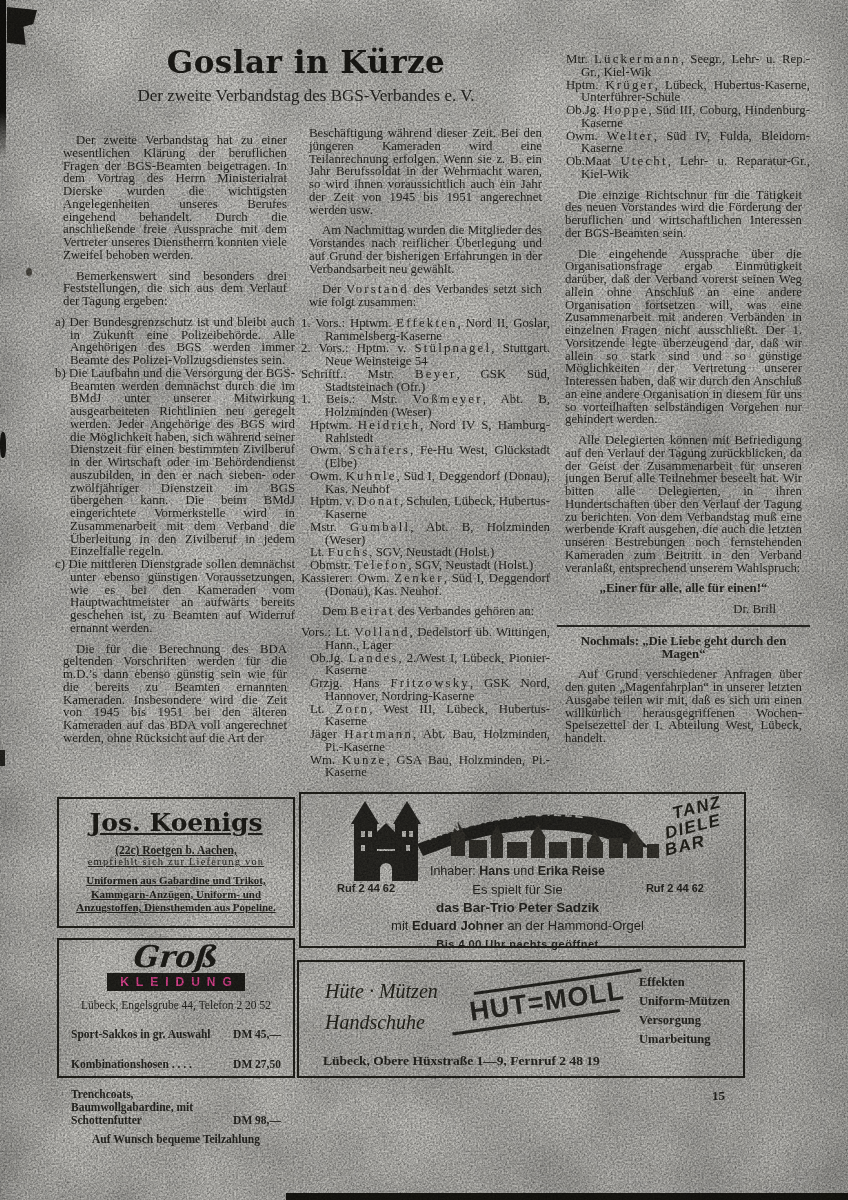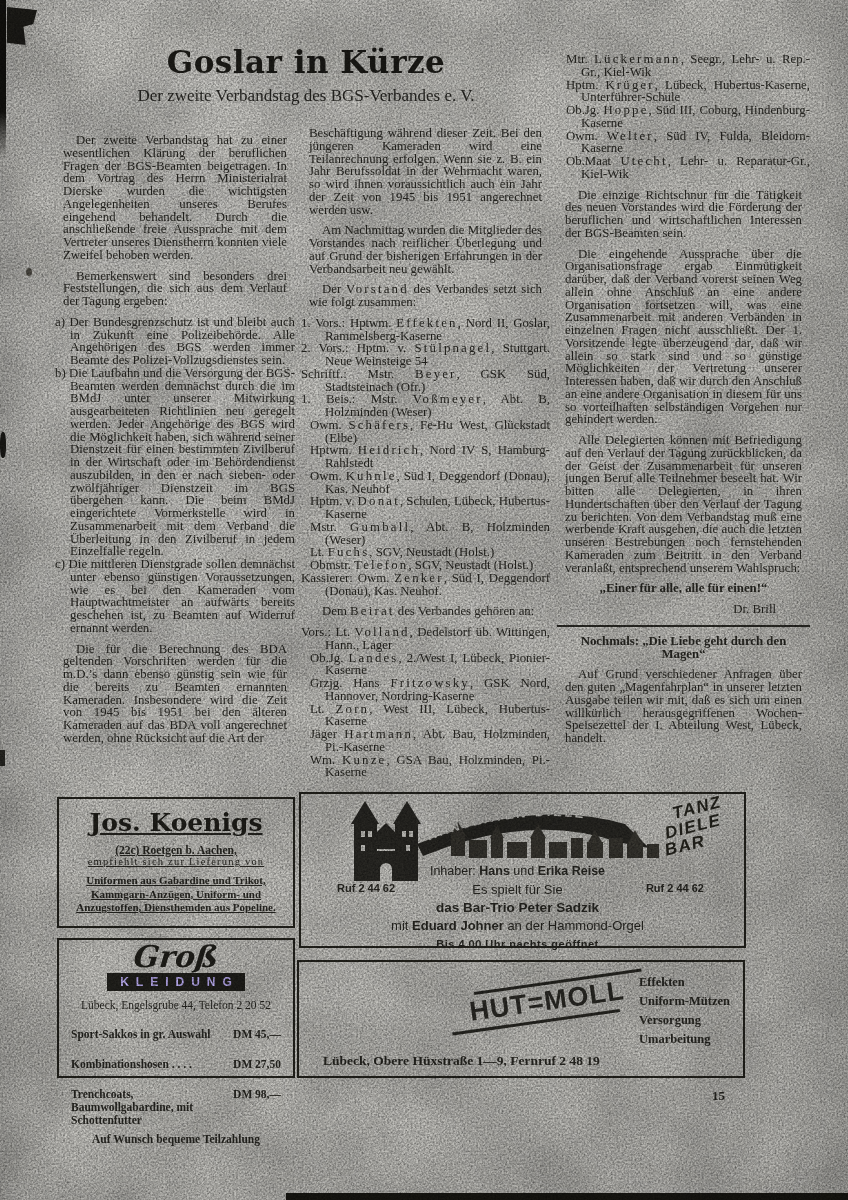--- a/index.html
+++ b/index.html
@@ -57,26 +57,26 @@
   .h-center{position:absolute;left:70px;right:80px;top:68px;text-align:center;}
   .h-owner{font-size:12.5px;margin-top:2px;}
   .h-l1{font-size:13px;margin-top:4px;}
   .h-l2{font-size:13.5px;font-weight:bold;margin-top:3px;}
   .h-l3{font-size:13px;margin-top:3px;}
   .h-l4{font-size:11px;font-weight:bold;margin-top:5px;letter-spacing:.5px;}
   
   .ad-gross{left:57px;top:938px;width:238px;height:140px;text-align:center;}
   .g-script{font-family:"DejaVu Serif",serif;font-style:italic;font-weight:bold;
     font-size:30px;transform:skewX(-6deg);color:#23221d;margin-top:2px;line-height:30px;}
-  .g-bar{display:inline-block;background:#23221e;color:#c4b5fd;
+  .g-bar{display:inline-block;background:#23221e;color:#ec4899;
     font-family:"Liberation Sans",sans-serif;font-weight:bold;font-size:12px;
     letter-spacing:7px;padding:2px 6px 2px 13px;margin-top:1px;}
   .g-addr{font-size:11.5px;font-weight:normal;margin-top:8px;}
   .g-items{margin:8px 12px 0;font-weight:bold;font-size:11.5px;text-align:left;}
-  .g-item{display:flex;justify-content:space-between;margin-top:17px;line-height:13px;}
+  .g-item{display:flex;justify-content:space-between;align-items:flex-end;margin-top:17px;line-height:13px;}
   .g-item .t{max-width:150px;}
   .g-foot{font-size:11.5px;font-weight:bold;margin-top:6px;}
   
   .ad-hutmoll{left:297px;top:960px;width:448px;height:118px;}
   .hm-left{position:absolute;left:26px;top:14px;font-style:italic;font-size:20px;line-height:31px;color:#28271f;}
   .hm-logo{position:absolute;left:150px;top:20px;width:196px;transform:rotate(-8deg);}
   .hm-line-t{height:3px;background:#2b2a25;width:86%;margin-left:14%;}
   .hm-text{font-family:"Liberation Sans",sans-serif;font-weight:bold;font-size:27px;
     letter-spacing:1px;text-align:center;color:#2e2d28;padding:1px 0 2px;}
   .hm-line-b{height:3px;background:#2b2a25;width:86%;}
@@ -127,23 +127,23 @@
     <div>
 
         <div class="entry"><span class="lbl">1. Vors.:</span><span> Hptwm. </span><span class="sp">Effekten</span><span>, Nord II, Goslar, Rammelsberg-Kaserne</span></div>
 
         <div class="entry"><span class="lbl">2. Vors.:</span><span> Hptm. v. </span><span class="sp">Stülpnagel</span><span>, Stuttgart. Neue Weinsteige 54</span></div>
 
         <div class="entry"><span class="lbl">Schriftf.:</span><span> Mstr. </span><span class="sp">Beyer</span><span>, GSK Süd, Stadtsteinach (Ofr.)</span></div>
 
         <div class="entry"><span class="lbl">1. Beis.:</span><span> Mstr. </span><span class="sp">Voßmeyer</span><span>, Abt. B, Holzminden (Weser)</span></div>
 
+        <div class="entry"><span class="lbl"></span><span>Hptwm. </span><span class="sp">Heidrich</span><span>, Nord IV S, Hamburg-Rahlstedt</span></div>
+
         <div class="entry"><span class="lbl"></span><span>Owm. </span><span class="sp">Schäfers</span><span>, Fe-Hu West, Glückstadt (Elbe)</span></div>
-
-        <div class="entry"><span class="lbl"></span><span>Hptwm. </span><span class="sp">Heidrich</span><span>, Nord IV S, Hamburg-Rahlstedt</span></div>
 
         <div class="entry"><span class="lbl"></span><span>Owm. </span><span class="sp">Kuhnle</span><span>, Süd I, Deggendorf (Donau), Kas. Neuhof</span></div>
 
         <div class="entry"><span class="lbl"></span><span>Hptm. v. </span><span class="sp">Donat</span><span>, Schulen, Lübeck, Hubertus-Kaserne</span></div>
 
         <div class="entry"><span class="lbl"></span><span>Mstr. </span><span class="sp">Gumball</span><span>, Abt. B, Holzminden (Weser)</span></div>
 
         <div class="entry"><span class="lbl"></span><span>Lt. </span><span class="sp">Fuchs</span><span>, SGV, Neustadt (Holst.)</span></div>
 
         <div class="entry"><span class="lbl"></span><span>Obmstr. </span><span class="sp">Telefon</span><span>, SGV, Neustadt (Holst.)</span></div>
@@ -277,20 +277,24 @@
 
         <div class="g-item">
           <span class="t">Trenchcoats, Baumwollgabardine, mit Schottenfutter</span>
           <span class="p">DM 98,—</span>
         </div>
       </div>
     <div class="g-foot">Auf Wunsch bequeme Teilzahlung</div>
   </div>
 
   <div class="adbox ad-hutmoll">
+    <div class="hm-left">
+      <div>Hüte · Mützen</div>
+      <div>Handschuhe</div>
+    </div>
     <div class="hm-logo">
       <div class="hm-line-t"></div>
       <div class="hm-text">HUT=MOLL</div>
       <div class="hm-line-b"></div>
     </div>
     <div class="hm-right">
 
         <div>Effekten</div>
 
         <div>Uniform-Mützen</div>

